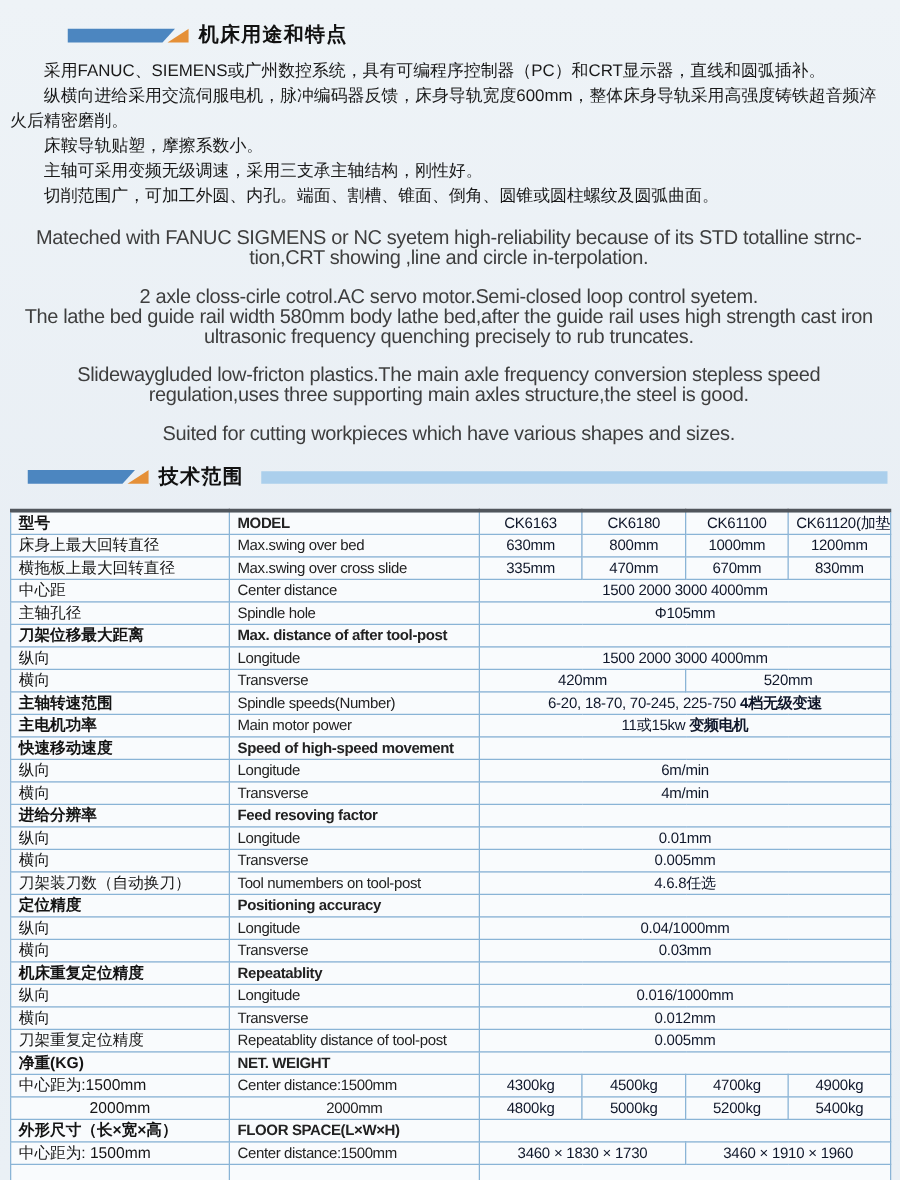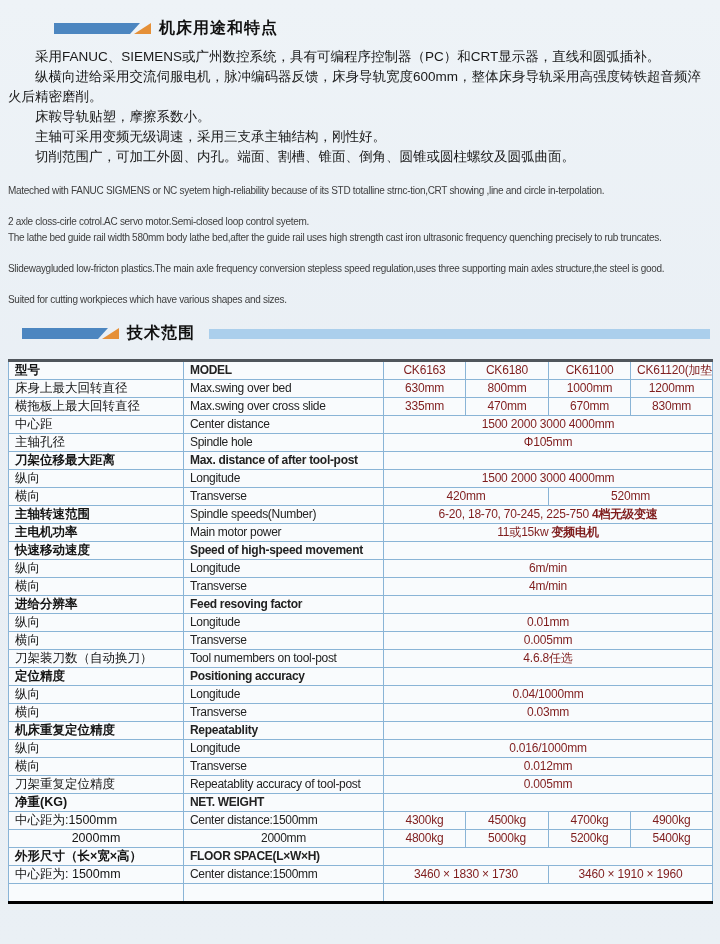--- a/index.html
+++ b/index.html
@@ -16,35 +16,35 @@
     font-family:"Liberation Serif","DejaVu Serif",serif;
     font-weight:bold;font-size:16px;margin-left:8px;letter-spacing:1px;color:#111;
     white-space:nowrap;
   }
   .hdr-bar{flex:1;height:10px;background:#abcfec;margin-left:14px;margin-right:2px;}
   .marker{width:97px;height:13px;flex:0 0 auto;}
   
   .zh-paras{margin:8px 10px 0 8px;font-size:13.5px;line-height:20px;color:#191919;}
   .zh-p{text-indent:2em;}
   
-  .en-paras{margin:16px 10px 0 8px;font-size:10px;letter-spacing:-0.3px;line-height:16px;color:#3e3e3e;}
+  .en-paras{margin:16px 10px 0 8px;font-size:16px;letter-spacing:-0.3px;line-height:16px;color:#3e3e3e;text-align:center;}
   .en-block{margin-bottom:15px;}
   
   #spec-table{
     margin:7px 0 0 8px;width:704px;border-collapse:collapse;table-layout:fixed;
     border-top:3px solid #51565c;border-bottom:3px solid #000000;
     font-size:12px;
   }
   #spec-table td{
     border:1px solid #8ab4d6;height:17px;line-height:17px;padding:0 6px;
     background:#f9fbfd;overflow:hidden;white-space:nowrap;
   }
   td.c-zh{font-size:12.5px;padding-left:9px;color:#141414;}
   td.c-en{font-size:12px;letter-spacing:-0.3px;color:#222;}
-  td.c-val{text-align:center;white-space:pre-wrap;letter-spacing:-0.2px;color:#7f1d1d;}
+  td.c-val{text-align:center;white-space:pre-wrap;letter-spacing:-0.2px;color:#0f172a;}
   .bold{font-weight:bold;}
   .center{text-align:center !important;}
   tr.last td{height:10px;line-height:10px;}
 </style>
 </head>
 <body>
 
 <div class="sec-hdr" id="sec1-hdr">
   <svg class="marker" viewBox="0 0 97 13">
     <polygon points="0,1 86,1 76,12 0,12" fill="#4c86c0"></polygon>
@@ -216,21 +216,21 @@
         <td class="c-en">Longitude</td>
         <td class="c-val" colspan="4">0.016/1000mm</td>
       </tr>
       <tr>
         <td class="c-zh">横向</td>
         <td class="c-en">Transverse</td>
         <td class="c-val" colspan="4">0.012mm</td>
       </tr>
       <tr>
         <td class="c-zh">刀架重复定位精度</td>
-        <td class="c-en">Repeatablity accuracy of tool-post</td>
+        <td class="c-en">Repeatablity distance of tool-post</td>
         <td class="c-val" colspan="4">0.005mm</td>
       </tr>
       <tr>
         <td class="c-zh bold">净重(KG)</td>
         <td class="c-en bold">NET. WEIGHT</td>
         <td class="c-val" colspan="4"></td>
       </tr>
       <tr>
         <td class="c-zh">中心距为:1500mm</td>
         <td class="c-en">Center distance:1500mm</td>

